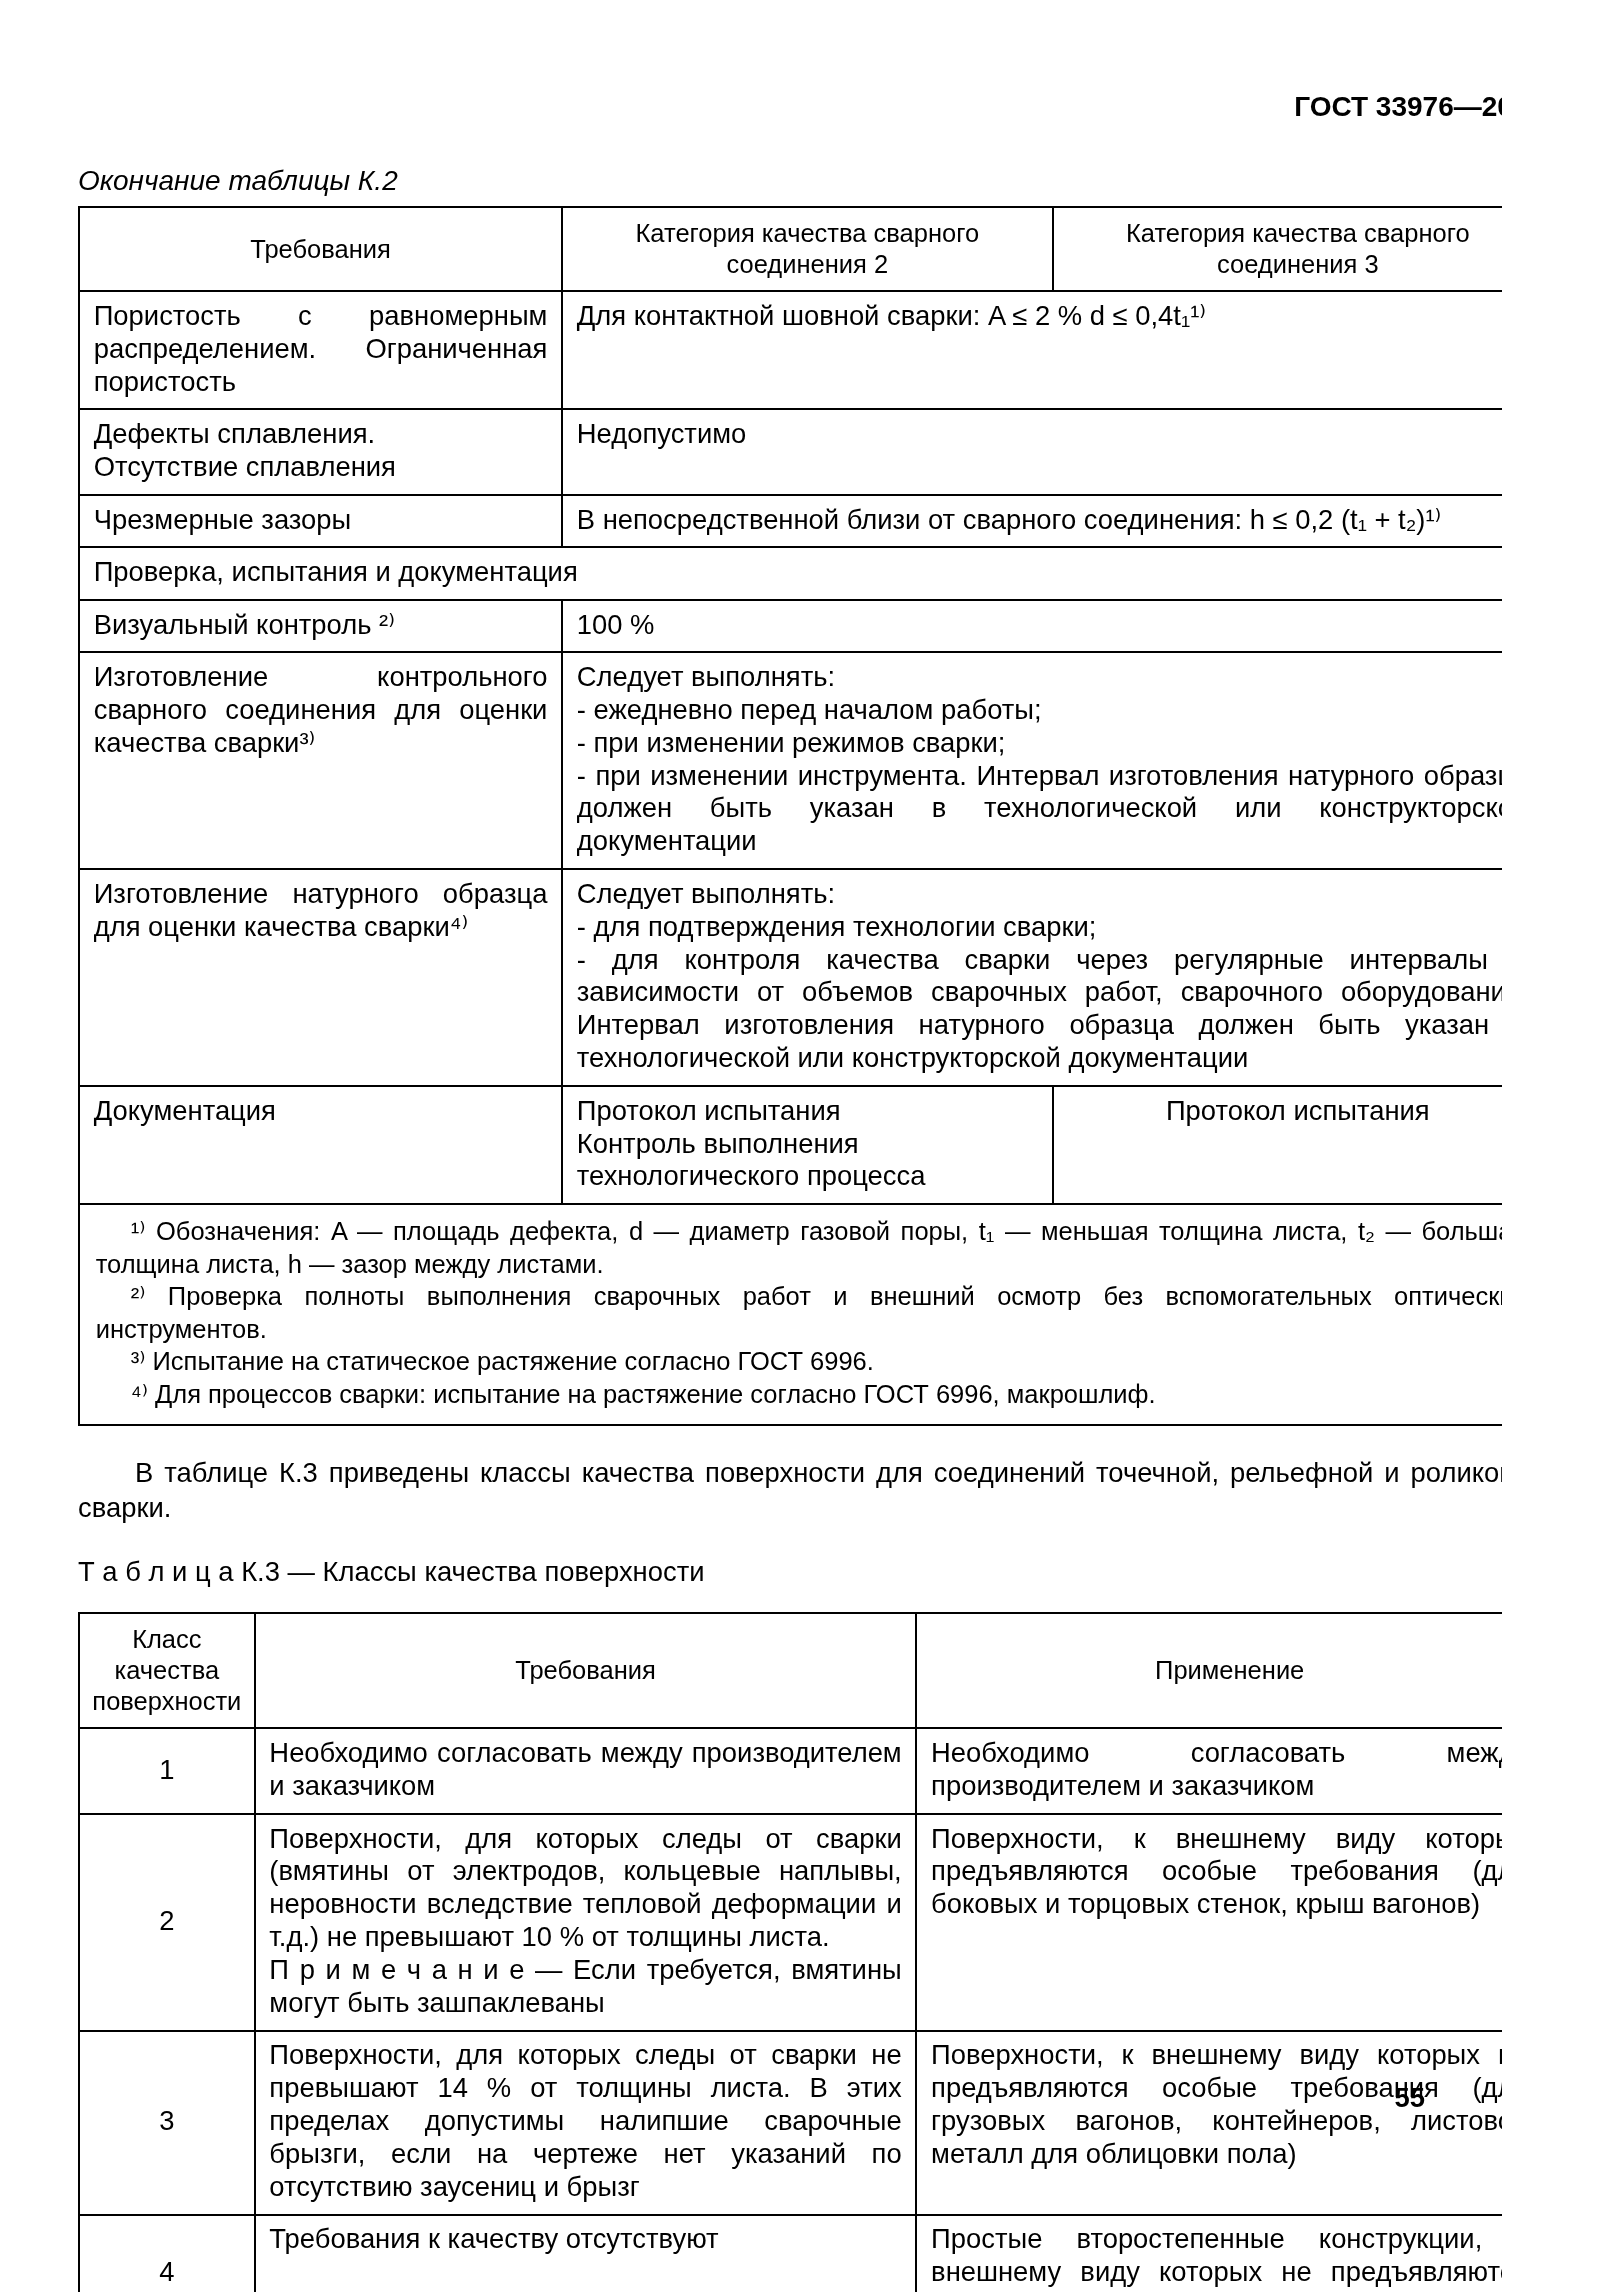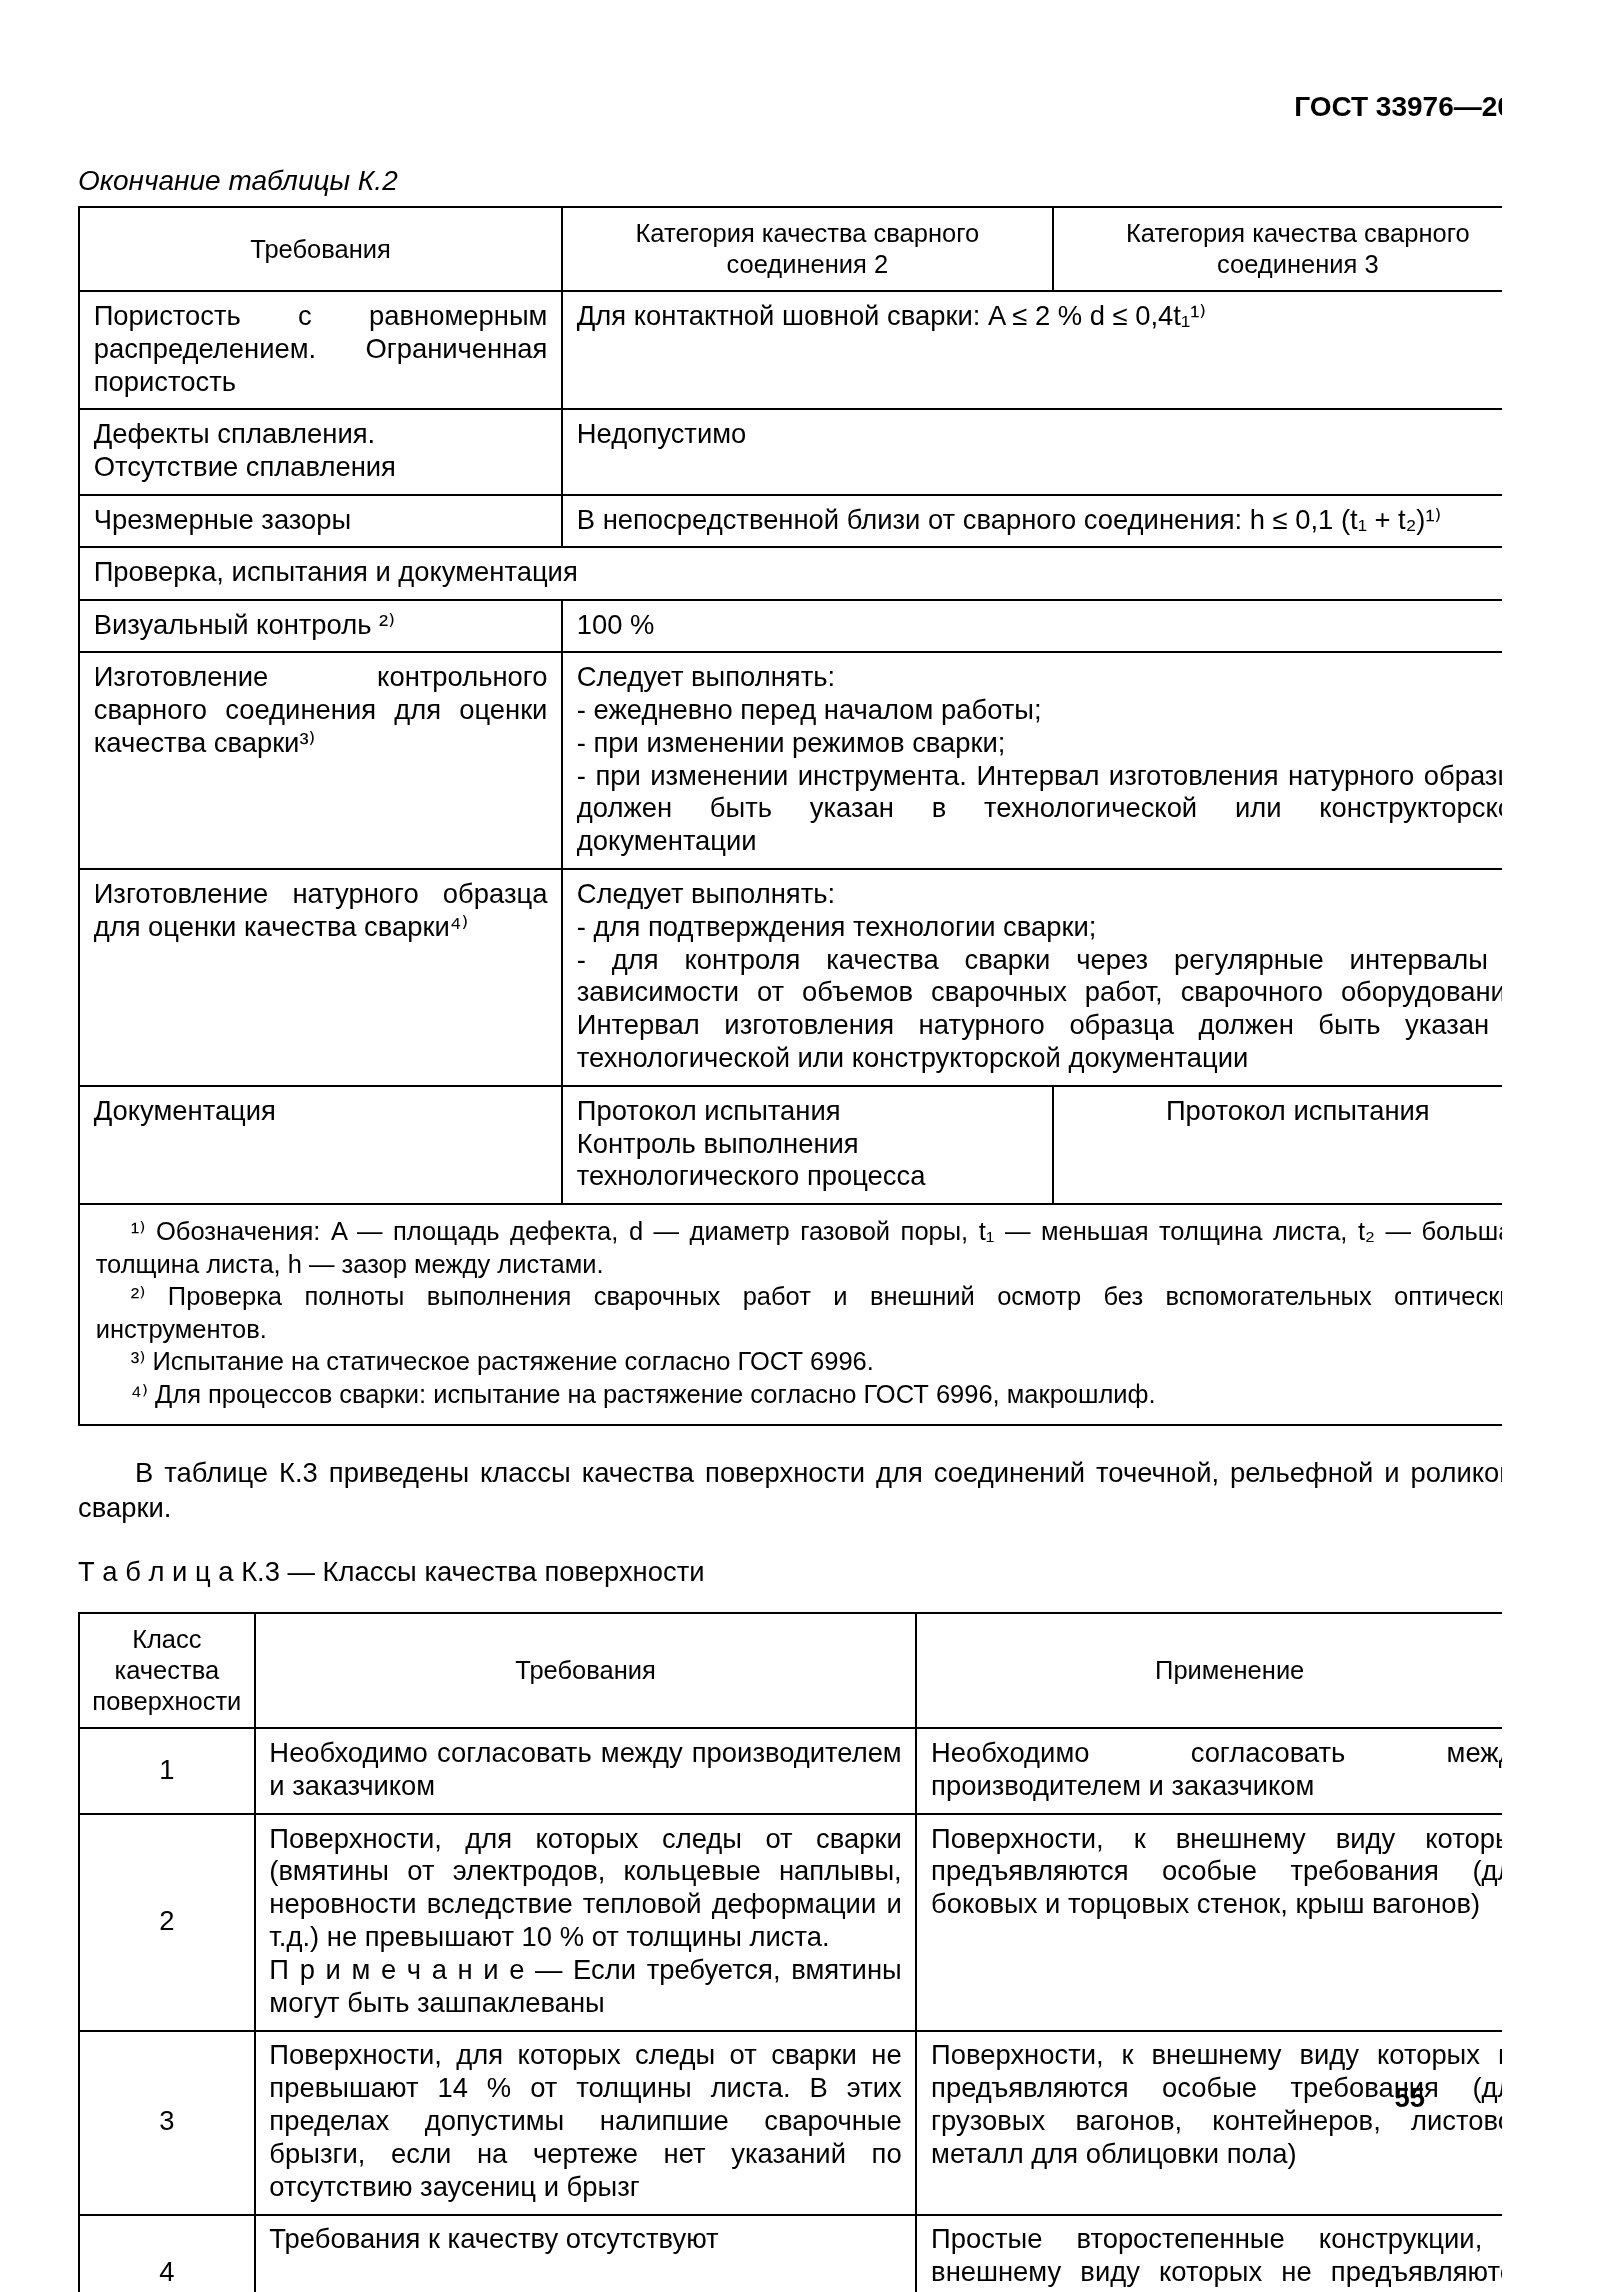--- a/index.html
+++ b/index.html
@@ -124,21 +124,21 @@
           <td>Пористость с равномерным распределением. Ограниченная пористость</td>
           <td colspan="2">Для контактной шовной сварки: A ≤ 2 % d ≤ 0,4t₁¹⁾</td>
         </tr>
         <tr>
           <td>Дефекты сплавления.
 Отсутствие сплавления</td>
           <td colspan="2">Недопустимо</td>
         </tr>
         <tr>
           <td>Чрезмерные зазоры</td>
-          <td colspan="2">В непосредственной близи от сварного соединения: h ≤ 0,1 (t₁ + t₂)¹⁾</td>
+          <td colspan="2">В непосредственной близи от сварного соединения: h ≤ 0,2 (t₁ + t₂)¹⁾</td>
         </tr>
         <tr>
           <td colspan="3">Проверка, испытания и документация</td>
         </tr>
         <tr>
           <td>Визуальный контроль ²⁾</td>
           <td colspan="2">100 %</td>
         </tr>
         <tr>
           <td>Изготовление контрольного сварного соединения для оценки качества сварки³⁾</td>

